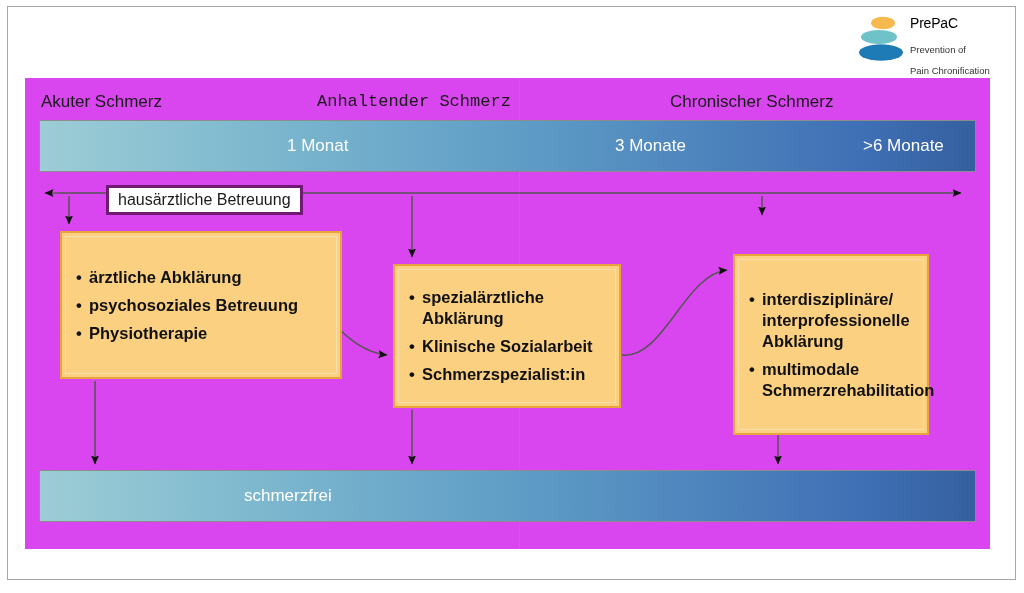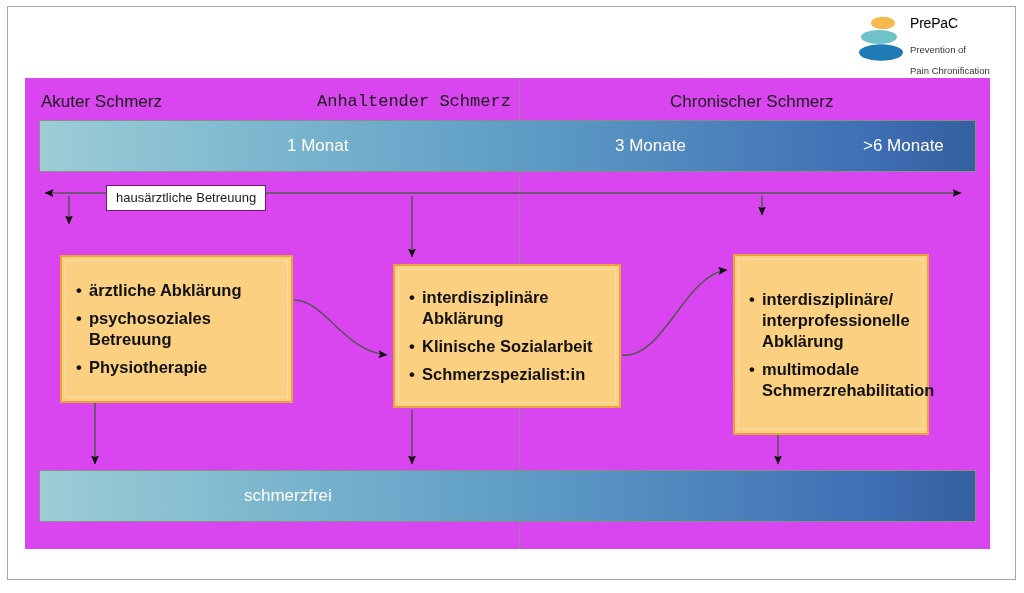--- a/index.html
+++ b/index.html
@@ -80,22 +80,22 @@
   #t-3monate{left:590px;top:58px;}
   #t-6monate{left:838px;top:58px;}
   #o-schmerzfrei{left:219px;top:408px;}
   #o-gutesleben{left:509px;top:408px;}
 
   
   #gp-label{
     position:absolute;left:81px;top:107px;
     padding:3px 9px 4px 9px;
     background:#ffffff;
-    border:1px solid #701a75;
-    font-size:13px;color:#1a1a1a;
+    border:3px solid #701a75;
+    font-size:16px;color:#1a1a1a;
     white-space:nowrap;
     line-height:17px;
   }
 
   
   .action-box{
     position:absolute;
     background:#fbd081;
     border:2px solid #e8a33d;
     box-sizing:border-box;
@@ -114,21 +114,21 @@
     line-height:21px;
     padding-left:13px;
     margin:3.5px 0;
   }
   .action-item::before{
     content:"\2022";
     position:absolute;left:0;top:0;
     font-size:16.5px;font-weight:bold;color:#111111;
   }
 
-  #box-1{left:35px;top:153px;width:233px;height:148px;margin-top:24px;}
+  #box-1{left:35px;top:153px;width:282px;height:148px;}
   #box-2{left:368px;top:186px;width:228px;height:144px;}
   #box-3{left:708px;top:144px;width:196px;height:181px;margin-top:32px;}
 
   
   #arrows{
     position:absolute;left:0;top:0;
     width:965px;height:471px;
     pointer-events:none;
   }
 </style>
@@ -196,21 +196,21 @@
     <div class="action-box" id="box-1">
       <div class="action-inner">
         <div class="action-item">ärztliche Abklärung</div>
         <div class="action-item">psychosoziales Betreuung</div>
         <div class="action-item">Physiotherapie</div>
       </div>
     </div>
 
     <div class="action-box" id="box-2">
       <div class="action-inner">
-        <div class="action-item">interdisziplinäre Abklärung</div>
+        <div class="action-item">spezialärztliche Abklärung</div>
         <div class="action-item">Klinische Sozialarbeit</div>
         <div class="action-item">Schmerzspezialist:in</div>
       </div>
     </div>
 
     <div class="action-box" id="box-3">
       <div class="action-inner">
         <div class="action-item">interdisziplinäre/ interprofessionelle Abklärung</div>
         <div class="action-item">multimodale Schmerzrehabilitation</div>
       </div>

